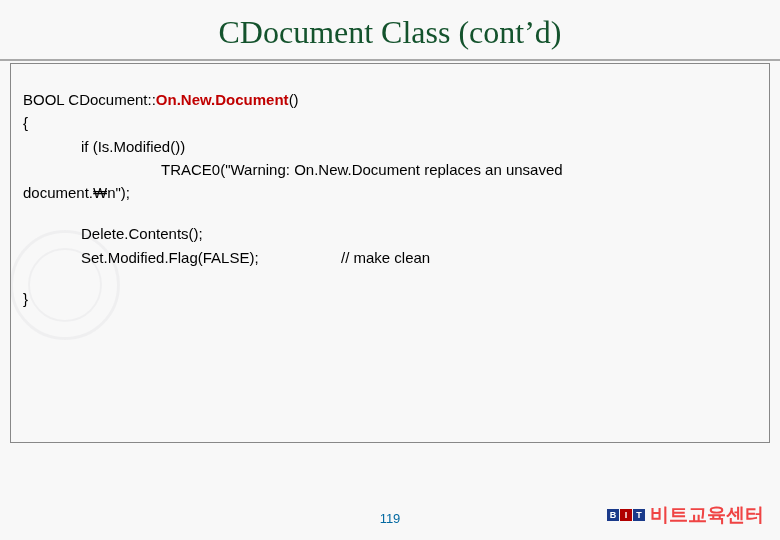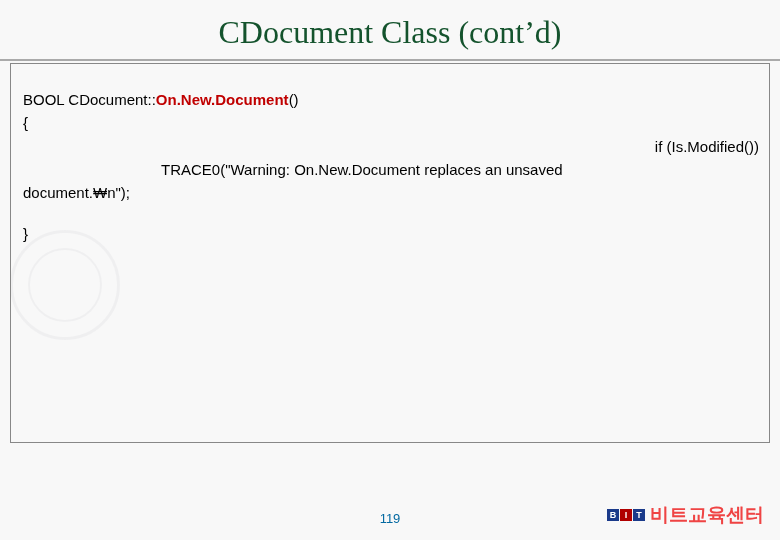--- a/index.html
+++ b/index.html
@@ -52,21 +52,21 @@
     padding: 24px 10px 22px 10px;
     font-family: Arial, sans-serif;
     font-size: 15px;
     line-height: 1.55;
     color: #000;
     background: transparent;
     min-height: 380px;
   }
   .code-box .line1 { margin-left: 2px; }
   .code-box .brace { margin-left: 2px; }
-  .code-box .ind1 { margin-left: 60px; text-align: right; }
+  .code-box .ind1 { margin-left: 60px; }
   .code-box .ind2 { margin-left: 140px; }
   .code-box .wrap { margin-left: 2px; }
   .code-box .block { margin-top: 18px; }
   .func-name { color: #c00000; font-weight: bold; }
   .cmt-row { display: flex; }
   .cmt-row .stmt { width: 260px; }
   .page-num {
     position: absolute;
     bottom: 14px;
     left: 0; right: 0;
@@ -118,20 +118,25 @@
   <div class="code-box">
     <div class="line1">
       <span>BOOL CDocument::</span><span class="func-name">On.New.Document</span><span>()</span>
     </div>
     <div class="brace">{</div>
     <div class="ind1">if (Is.Modified())</div>
     <div class="ind2">TRACE0("Warning: On.New.Document replaces an unsaved</div>
     <div class="wrap">document.₩n");</div>
 
     <div class="block">
+      <div class="ind1">Delete.Contents();</div>
+      <div class="ind1 cmt-row">
+        <span class="stmt">Set.Modified.Flag(FALSE);</span>
+        <span>// make clean</span>
+      </div>
     </div>
 
 
     <div class="wrap" style="margin-top:18px">}</div>
   </div>
 
   <div class="page-num">119</div>
 
   <div class="footer-brand">
     <div class="brand-box">

